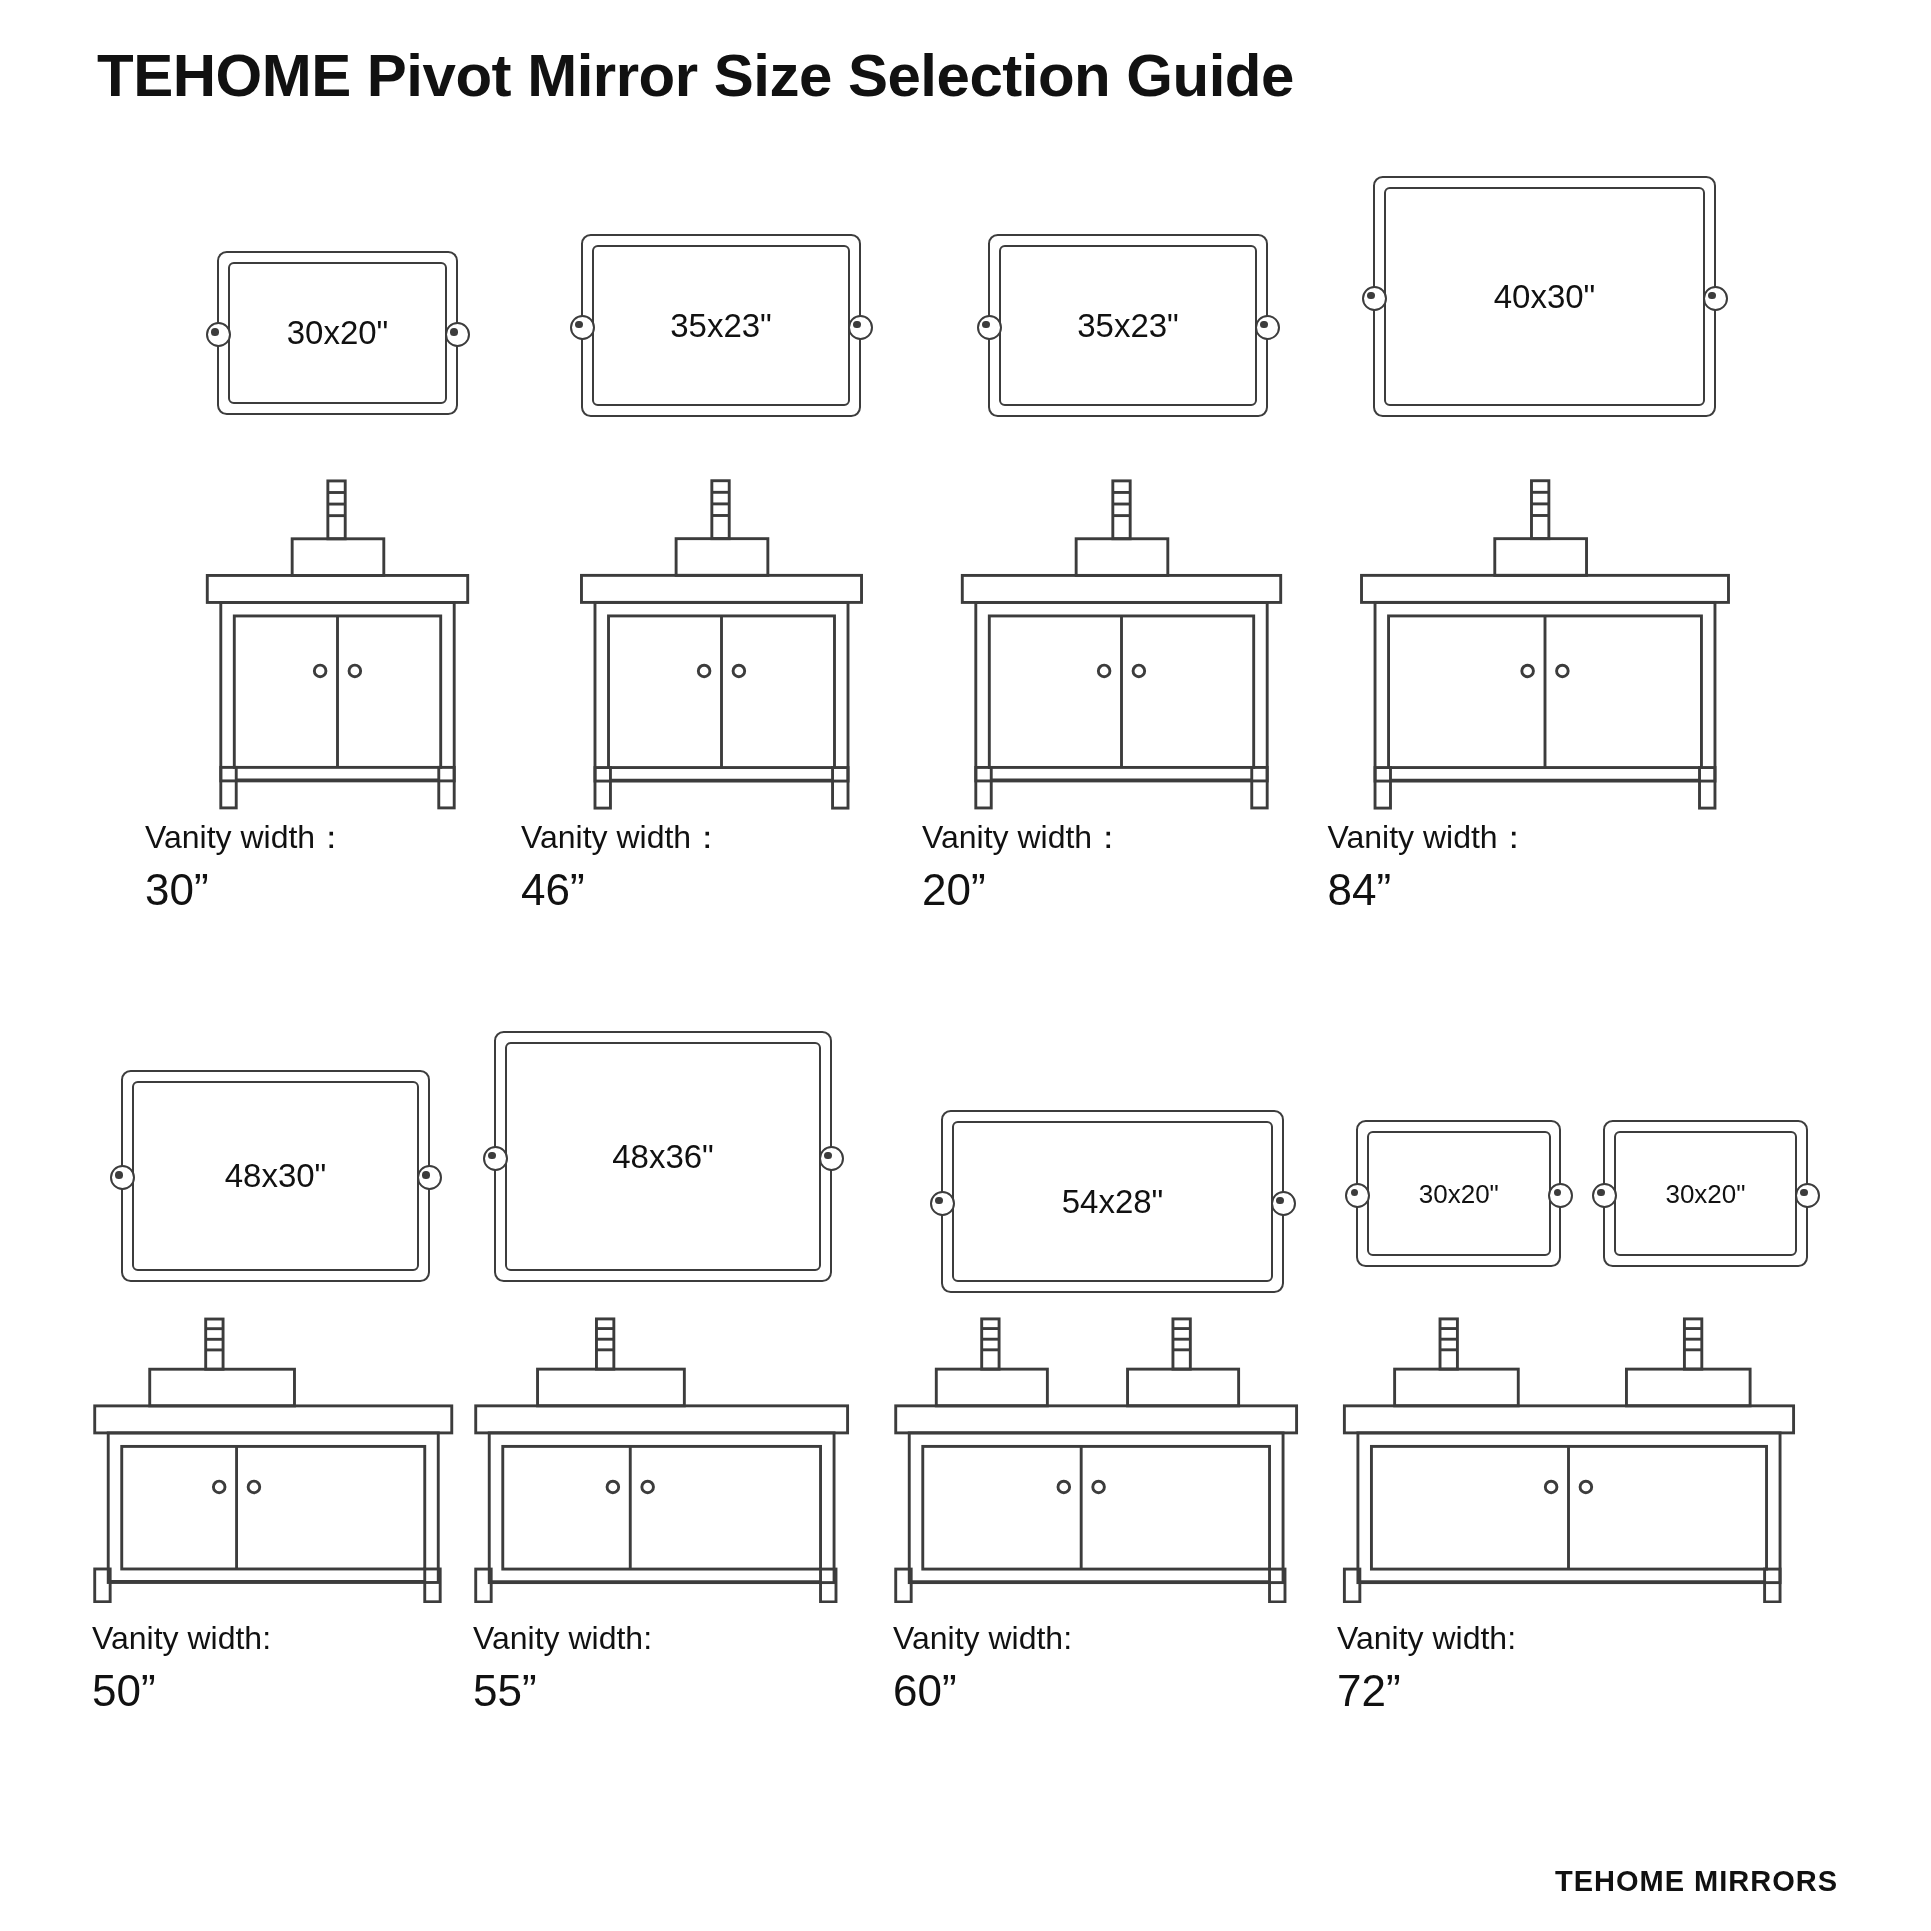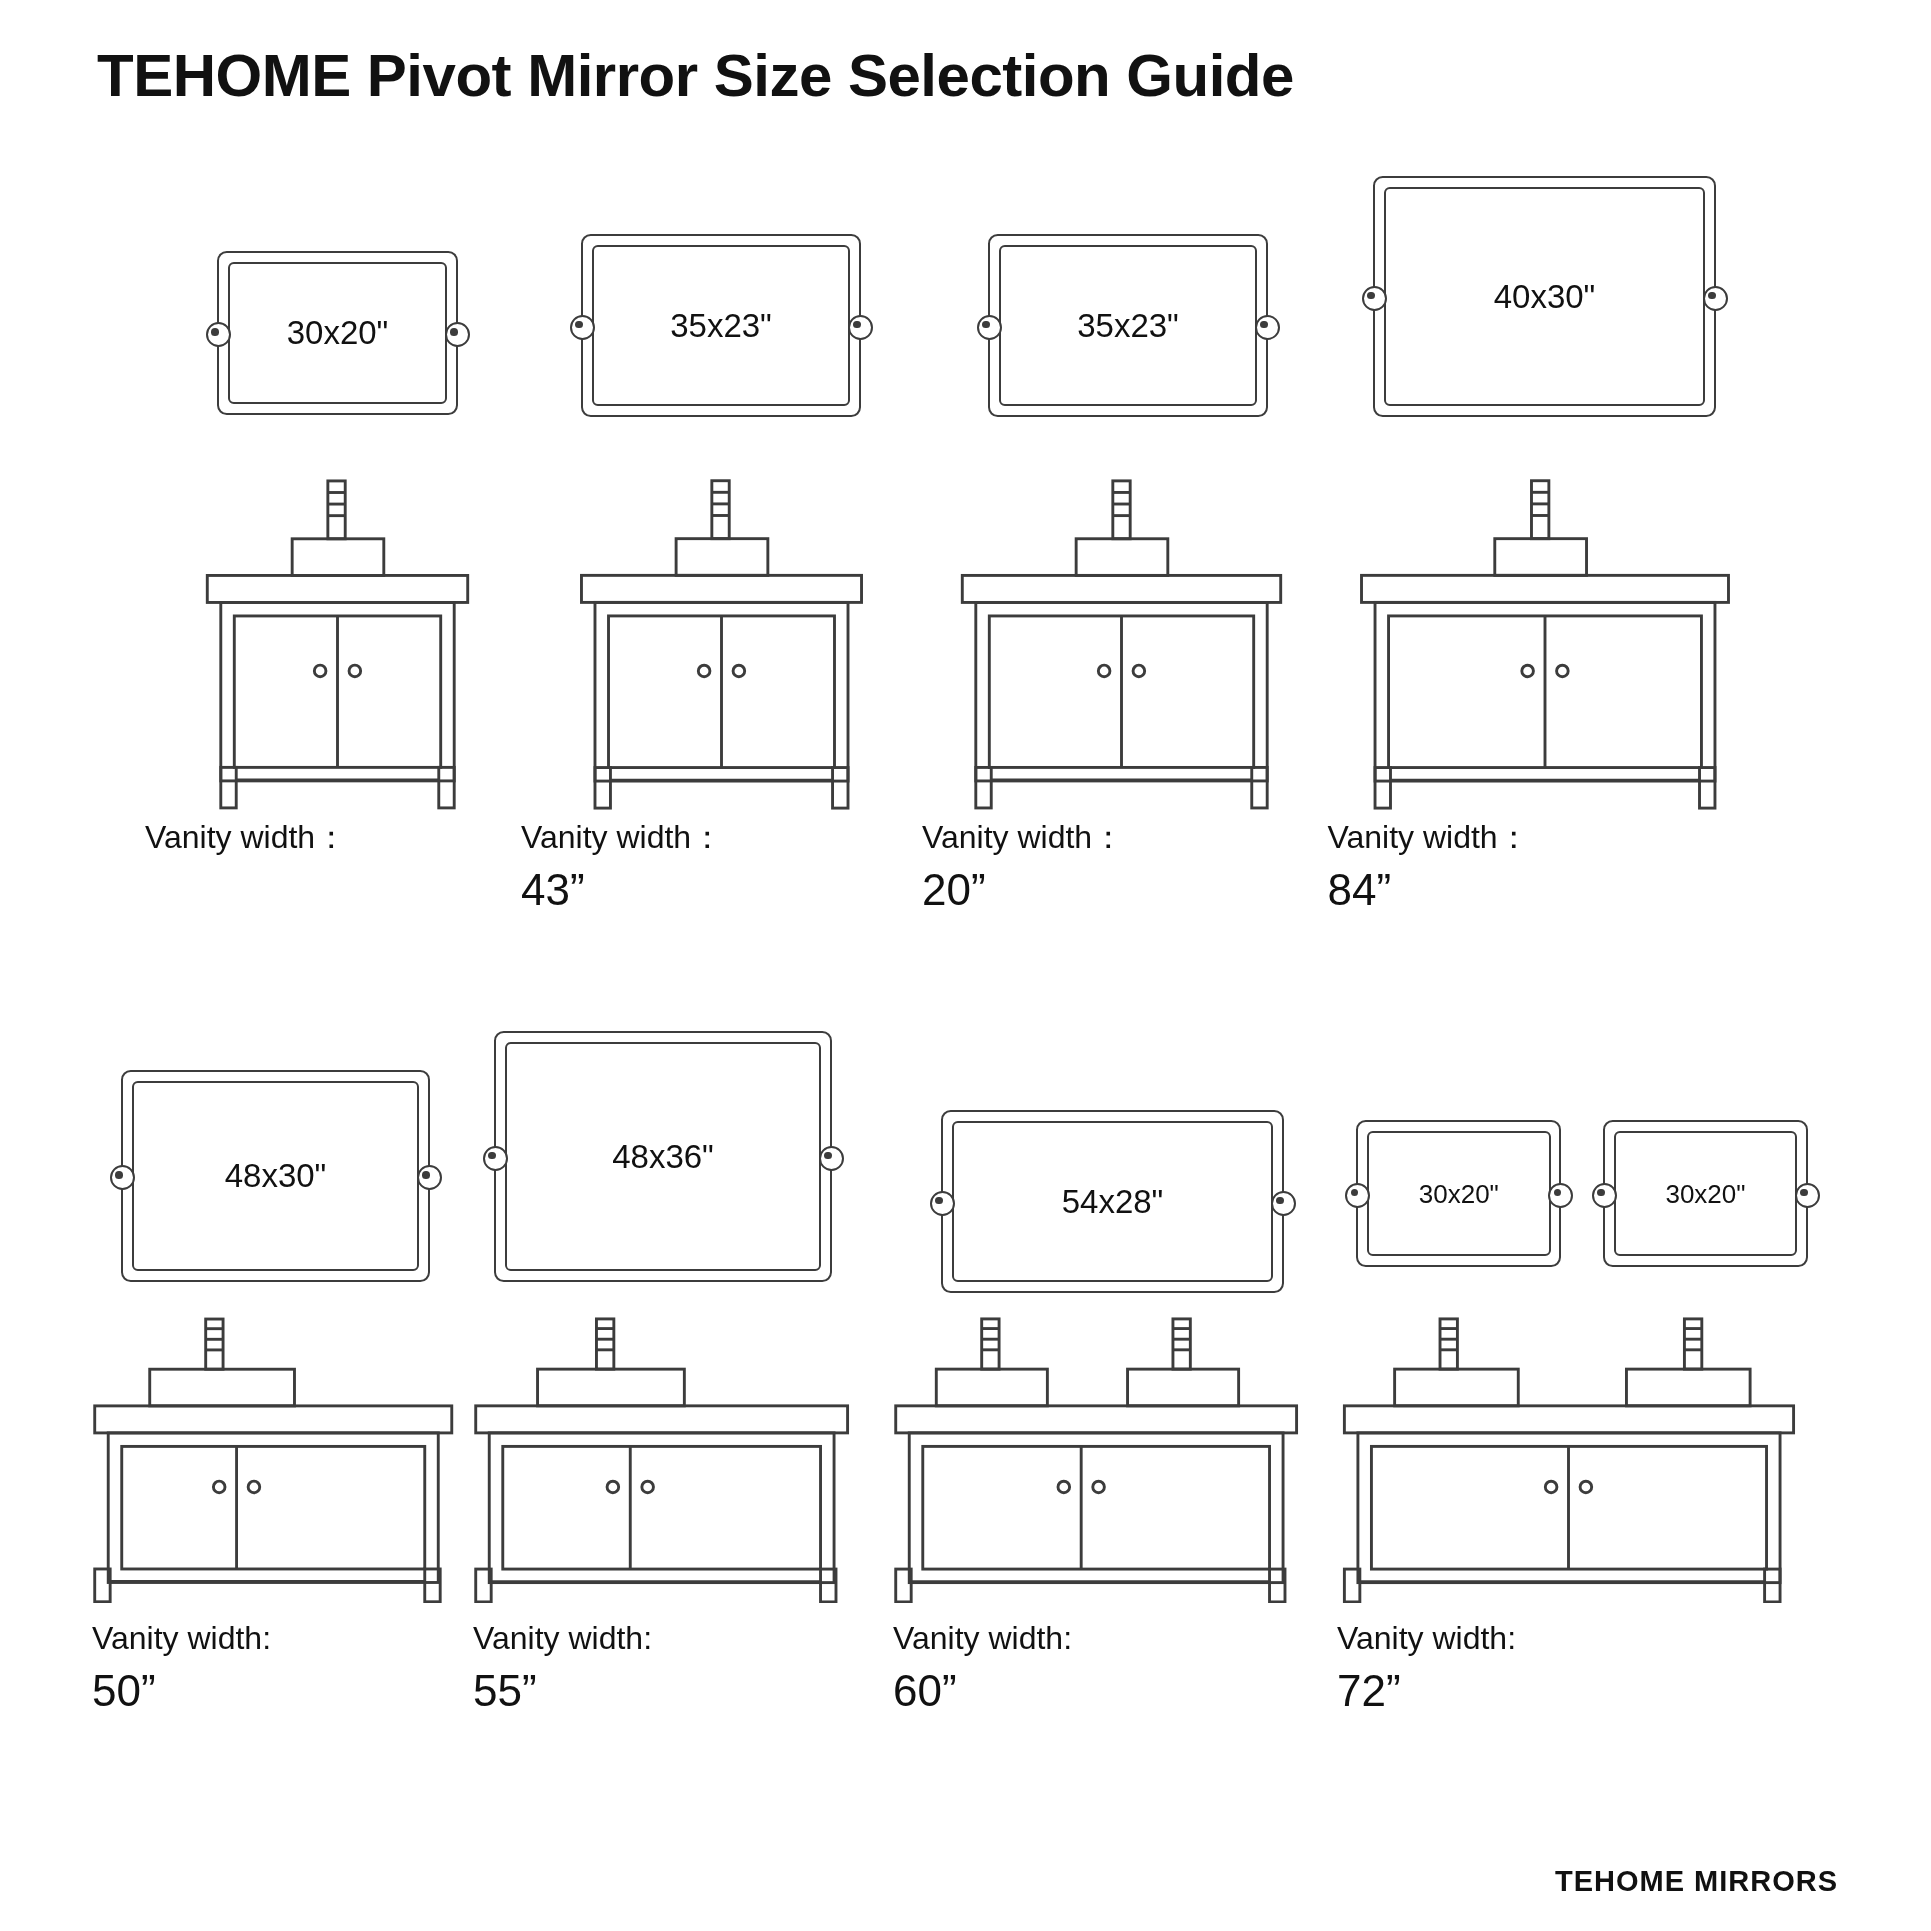--- a/index.html
+++ b/index.html
@@ -171,20 +171,21 @@
           <circle cx="137" cy="205" r="6"></circle>
           <circle cx="173" cy="205" r="6"></circle>
 
           <rect x="34" y="305" width="16" height="42"></rect>
           <rect x="260" y="305" width="16" height="42"></rect>
           <line x1="50" y1="318" x2="260" y2="318"></line>
         </svg>
       </div>
       <div class="caption" style="left:0; top:676px; width:386px;">
         <div class="cap-top">Vanity width：</div>
+        <div class="cap-val">30”</div>
       </div>
     </div>
 
     <div class="cell" style="left:521px; width:406px; height:869px;">
       <div class="mirror-wrap" style="height:251px;">
         <div class="mirror" style="left:60px; top:89px; width:280px; height:183px;">
           <div class="inner"></div>
           <div class="label">35x23"</div>
           <div class="pivot left"></div>
           <div class="pivot right"></div>
@@ -203,21 +204,21 @@
           <line x1="165" y1="148" x2="165" y2="305"></line>
           <circle cx="147" cy="205" r="6"></circle>
           <circle cx="183" cy="205" r="6"></circle>
           <rect x="34" y="305" width="16" height="42"></rect>
           <rect x="280" y="305" width="16" height="42"></rect>
           <line x1="50" y1="318" x2="280" y2="318"></line>
         </svg>
       </div>
       <div class="caption" style="left:0; top:676px; width:406px;">
         <div class="cap-top">Vanity width：</div>
-        <div class="cap-val">43”</div>
+        <div class="cap-val">46”</div>
       </div>
     </div>
 
     <div class="cell" style="left:922px; width:425px; height:869px;">
       <div class="mirror-wrap" style="height:251px;">
         <div class="mirror" style="left:66px; top:89px; width:280px; height:183px;">
           <div class="inner"></div>
           <div class="label">35x23"</div>
           <div class="pivot left"></div>
           <div class="pivot right"></div>

